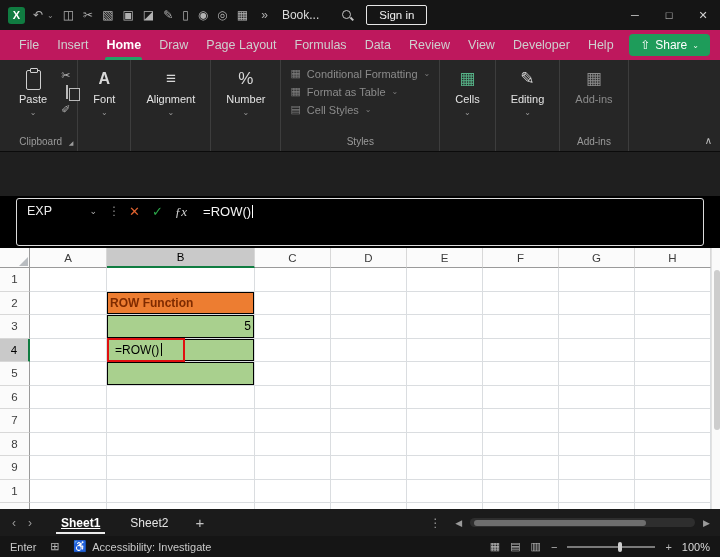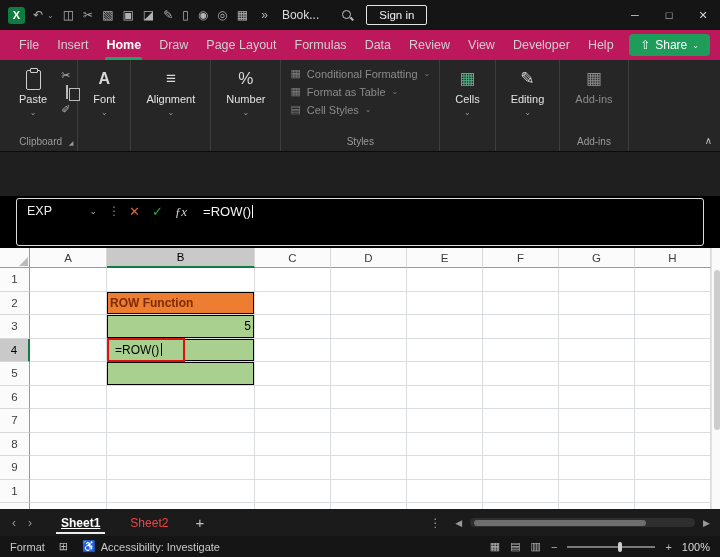--- a/index.html
+++ b/index.html
@@ -110,21 +110,21 @@
            width:78px; border:2px solid #E01010; padding-left:6px; z-index:2; background:transparent; }
   .annot::after { content:""; width:1px; height:13px; background:#000; margin-left:2px; }
   .vscroll { width:9px; flex:0 0 auto; background:#fafafa; border-left:1px solid #e2e2e2; position:relative; }
   .vthumb { position:absolute; top:22px; left:1.5px; width:6px; height:160px; background:#cdcdcd; border-radius:3px; }
 
   
   .sheetbar { height:27px; flex:0 0 auto; background:#1b1b1b; display:flex; align-items:center;
               font-size:12px; padding:0 6px; }
   .snav { color:#9a9a9a; width:16px; text-align:center; font-size:12px; }
   .stabs { display:flex; height:100%; margin-left:8px; }
-  .stab { padding:0 15px; height:100%; display:flex; align-items:center; color:#ef4444; position:relative; }
+  .stab { padding:0 15px; height:100%; display:flex; align-items:center; color:#e5e5e5; position:relative; }
   .stab.active { color:#fff; font-weight:bold;text-decoration:underline; }
   .stab.active::after { content:""; position:absolute; left:10px; right:10px; bottom:2px; height:2px;
                         background:#ececec; }
   .add-sheet { color:#c2c2c2; padding:0 12px; font-size:15px; }
   .sb-spacer { flex:1; }
   .sb-dots { color:#9a9a9a; font-size:12px; padding:0 10px; }
   .hsarrow { color:#9a9a9a; font-size:9px; padding:0 4px; }
   .hscroll { width:225px; height:9px; background:#2e2e2e; border-radius:5px; position:relative; margin:0 4px; }
   .hthumb { position:absolute; left:4px; top:1.5px; height:6px; width:172px; background:#6e6e6e; border-radius:3px; }
 
@@ -481,21 +481,21 @@
     <span class="sb-spacer"></span>
     <span class="sb-dots">⋮</span>
     <span class="hsarrow">◀</span>
     <span class="hscroll">
       <span class="hthumb"></span>
     </span>
     <span class="hsarrow">▶</span>
   </div>
 
   <div class="statusbar">
-    <span>Format</span>
+    <span>Enter</span>
     <span class="sb-icon">⊞</span>
     <span class="sb-acc">
       <span class="sb-icon">♿</span>
       <span>Accessibility: Investigate</span>
     </span>
     <span class="sb-right">
       <span>▦</span>
       <span>▤</span>
       <span>▥</span>
       <span>−</span>

